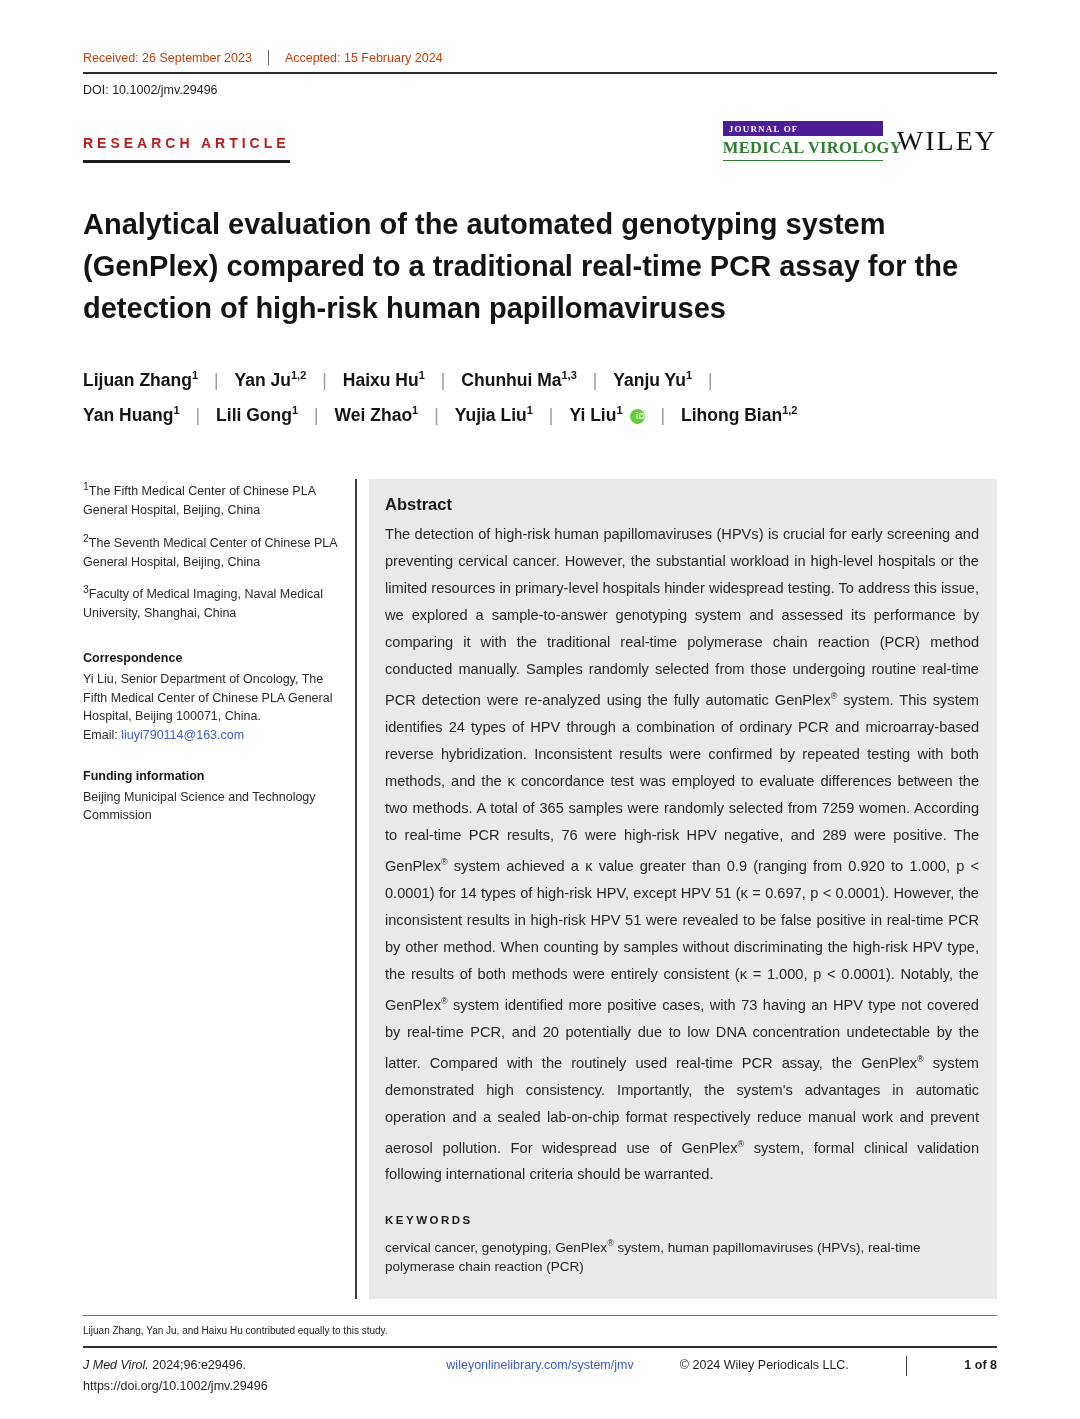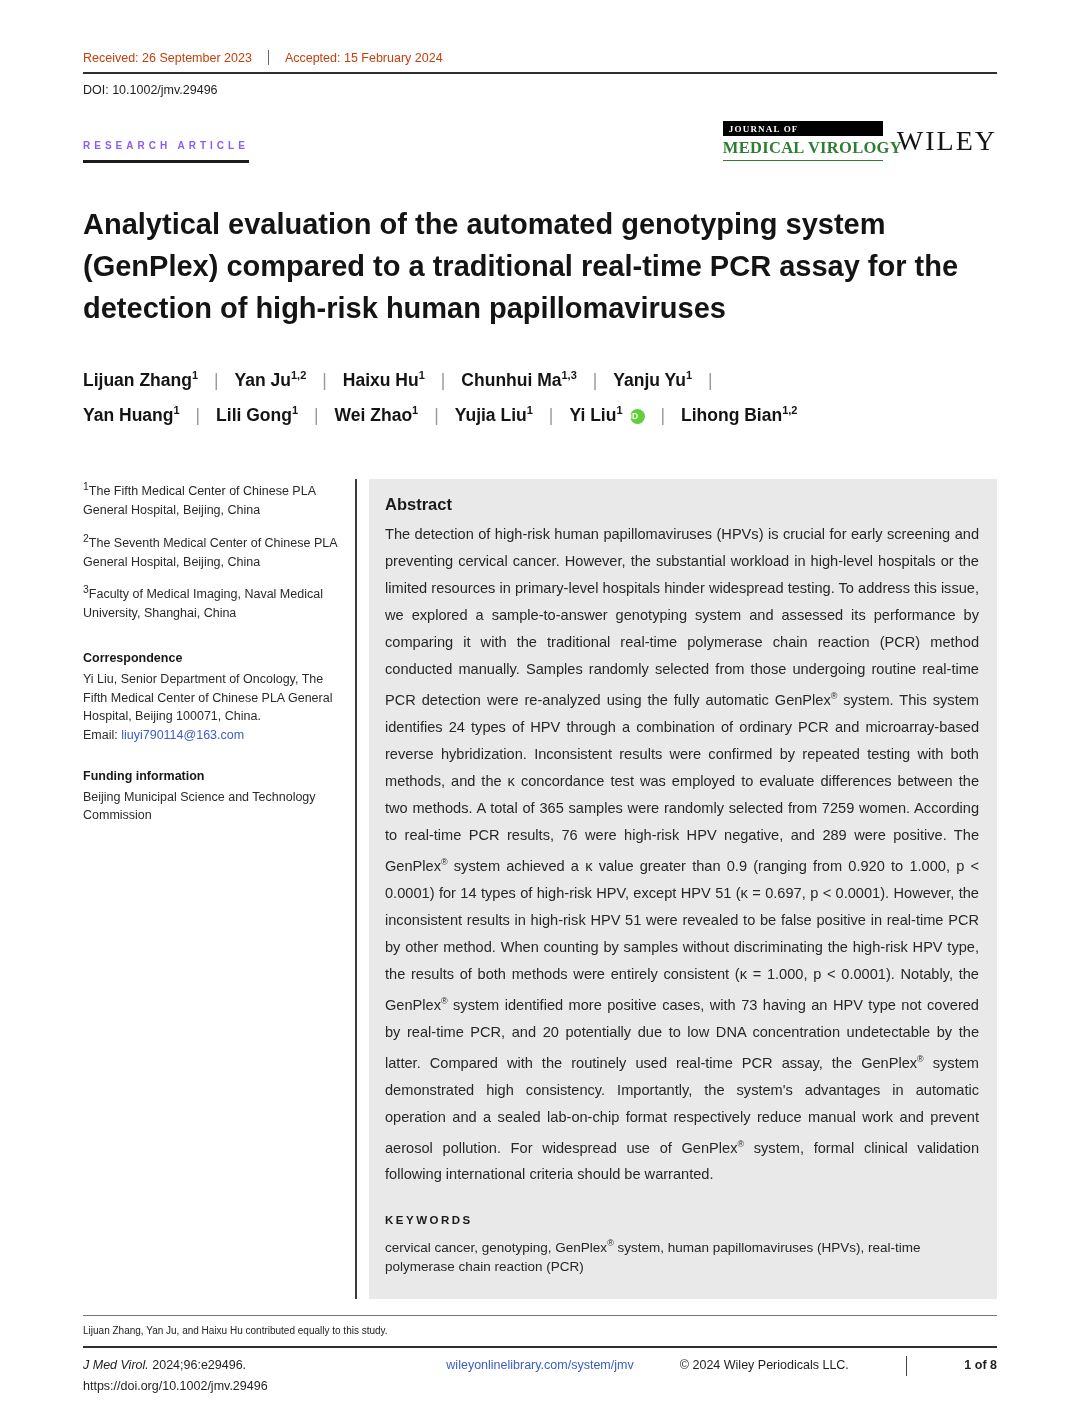--- a/index.html
+++ b/index.html
@@ -18,27 +18,27 @@
 
   
   .meta-row { display: flex; align-items: center; font-size: 12.5px; color: #c2410c; }
   .meta-divider { width: 1px; height: 15px; background: #666; margin: 0 16px; }
   .top-rule { border: none; border-top: 2px solid #2e2e2e; margin: 7px 0 0 0; }
   .doi-line { font-size: 12.5px; margin-top: 9px; color: #1e1e1e; }
 
   
   .type-row { display: flex; justify-content: space-between; align-items: flex-end; margin-top: 24px; }
   .article-type {
-    font-size: 10px; font-weight: bold; letter-spacing: 4px; color: #8b5cf6;
+    font-size: 14px; font-weight: bold; letter-spacing: 4px; color: #b91c1c;
     border-bottom: 3.5px solid #1c1c1c; padding-bottom: 9px;
   }
   .brand { display: flex; align-items: center; gap: 14px; padding-bottom: 2px; }
   .jmv { width: 160px; }
   .jmv-bar {
-    background: #000000; color: #fff; font-family: "Liberation Serif", serif;
+    background: #4c1d95; color: #fff; font-family: "Liberation Serif", serif;
     font-weight: bold; font-size: 9px; letter-spacing: 1.2px; padding: 3px 0 2px 6px;
   }
   .jmv-name {
     font-family: "Liberation Serif", serif; font-weight: bold; font-size: 16.5px;
     color: #2e7d32; letter-spacing: 0.3px; padding: 2px 0 2px 0;
     border-bottom: 1.5px solid #2e7d32; white-space: nowrap;
   }
   .wiley { font-family: "Liberation Serif", serif; font-size: 28px; letter-spacing: 2px; color: #141414; }
 
   
@@ -46,21 +46,21 @@
     font-size: 29px; font-weight: bold; line-height: 1.45; color: #141414;
     margin-top: 40px; max-width: 920px;
   }
   .authors { margin-top: 34px; font-size: 17.5px; line-height: 2.0; color: #141414; }
   .author-name { font-weight: bold; }
   sup.author-sup { font-weight: bold; font-size: 11px; }
   .author-sep { color: #9a9a9a; margin: 0 16px; }
   .orcid {
     display: inline-block; width: 15px; height: 15px; border-radius: 50%;
     background: #62cf3b; color: #fff; font-size: 8.5px; font-weight: bold;
-    text-align: left; line-height: 15px; margin-left: 7px; vertical-align: 2px;
+    text-align: right; line-height: 15px; margin-left: 7px; vertical-align: 2px;
     font-family: "Liberation Sans", sans-serif;
   }
 
   
   .columns { display: flex; margin-top: 46px; align-items: stretch; }
   .left-col { width: 258px; flex-shrink: 0; font-size: 12.5px; line-height: 1.5; color: #2a2a2a; }
   .col-divider { width: 2px; background: #3c3c3c; margin-left: 14px; flex-shrink: 0; }
   .abstract-box { flex: 1; margin-left: 12px; background: #e9e9e9; padding: 16px 18px 22px 16px; }
 
   .affil { margin-bottom: 11px; }

